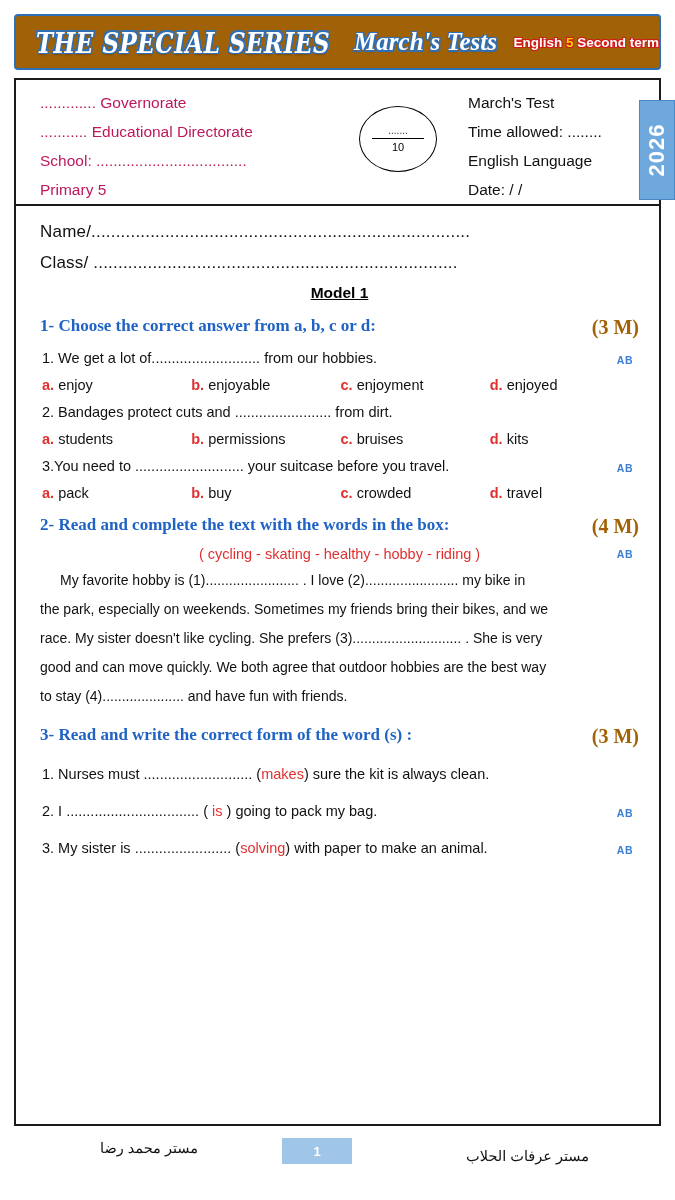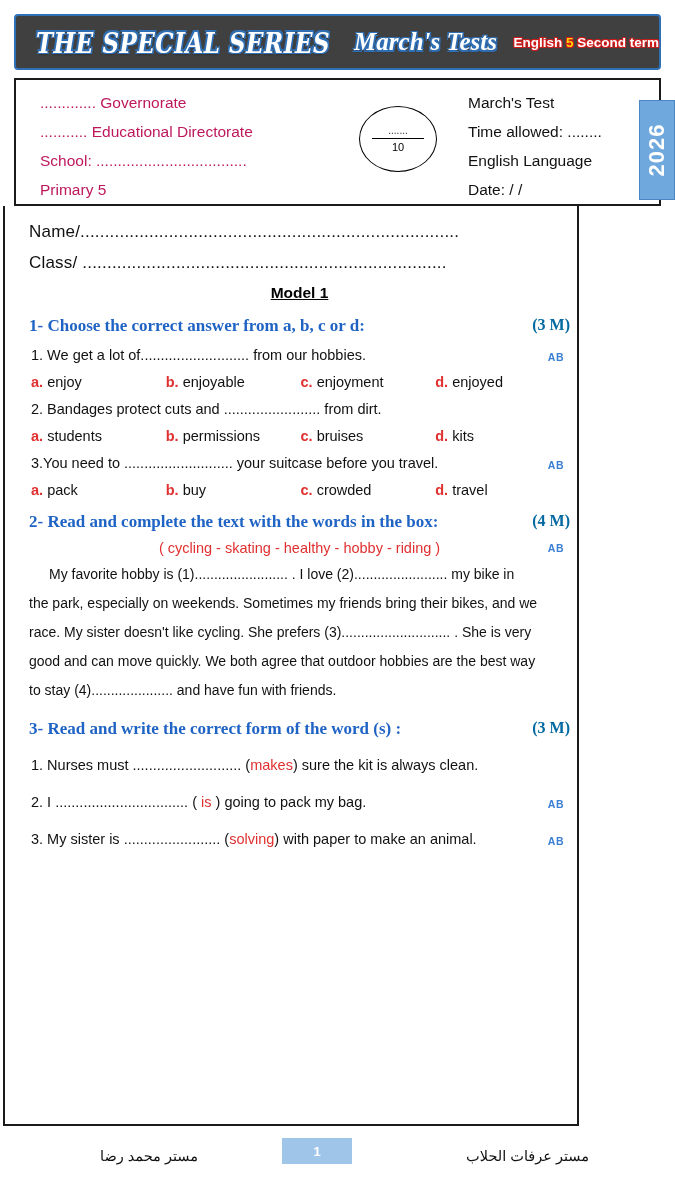--- a/index.html
+++ b/index.html
@@ -14,21 +14,21 @@
     font-family: "Liberation Sans", sans-serif;
     color: #000;
     overflow: hidden;
   }
 
   
   .banner {
     position: absolute;
     left: 14px; top: 14px;
     width: 647px; height: 56px;
-    background: #404040;
+    background: #a16207;
     border: 2px solid #2f6fb5;
     border-radius: 4px;
     display: flex;
     align-items: center;
   }
   .banner-title {
     font-family: "DejaVu Serif", serif;
     font-weight: bold;
     font-style: italic;
     font-size: 23px;
@@ -137,27 +137,27 @@
     transform: rotate(-90deg);
     font-weight: bold;
     font-size: 22px;
     color: #ffffff;
     letter-spacing: 1px;
   }
 
   
   .sheet {
     position: absolute;
-    left: 3px; top: 206px;
-    width: 576px;
+    left: 14px; top: 206px;
+    width: 647px;
     height: 920px;
     border-left: 2px solid #1b1b1b;
     border-right: 2px solid #1b1b1b;
     border-bottom: 2px solid #1b1b1b;
-    padding: 10px 7px 0 24px;
+    padding: 10px 20px 0 24px;
     background: #fff;
   }
 
   .namefield {
     font-size: 17px;
     line-height: 31px;
     color: #111;
     letter-spacing: 0.2px;
   }
   .model {
@@ -172,21 +172,21 @@
     display: flex;
     align-items: flex-start;
     justify-content: space-between;
     font-family: "Liberation Serif", serif;
     font-weight: bold;
     font-size: 17px;
     color: #1f63c4;
     margin-top: 14px;
     margin-bottom: 8px;
   }
-  .q-mark { color: #0369a1; font-weight: bold; font-size: 16px; white-space: nowrap; }
+  .q-mark { color: #a16207; font-weight: bold; font-size: 20px; white-space: nowrap; }
 
   .q-line {
     font-size: 14.5px;
     line-height: 21px;
     margin: 9px 0 0 2px;
     color: #111;
     position: relative;
   }
   .ab {
     position: absolute;
@@ -242,21 +242,21 @@
     width: 647px; height: 62px;
     display: flex;
     align-items: center;
   }
   .footer-left, .footer-right {
     font-size: 14.5px;
     color: #111;
     direction: rtl;
     white-space: nowrap;
   }
-  .footer-left { position: absolute; left: 86px; top: 22px; }
+  .footer-left { position: absolute; left: 86px; top: 14px; }
   .footer-right { position: absolute; right: 72px; top: 22px; }
   .page-badge {
     position: absolute;
     left: 268px; top: 12px;
     width: 70px; height: 26px;
     background: #9fc5e8;
     display: flex;
     align-items: center;
     justify-content: center;
     color: #ffffff;

